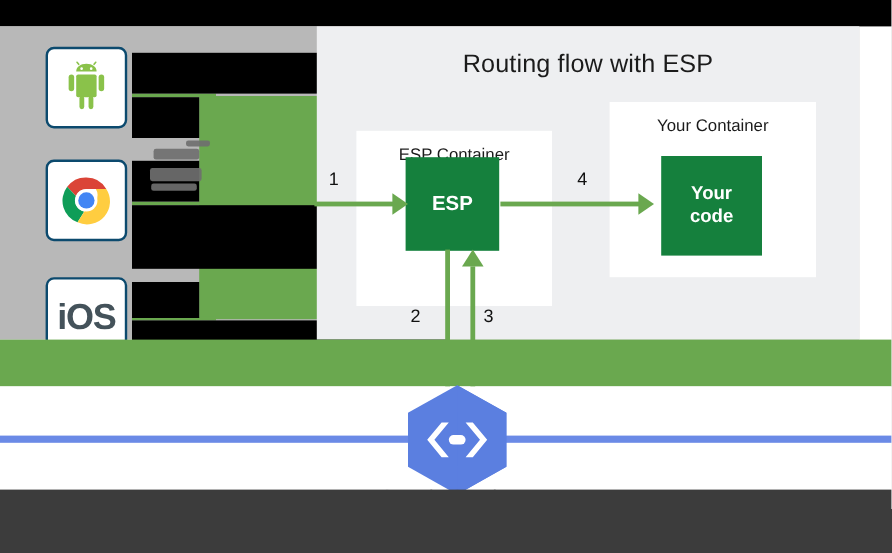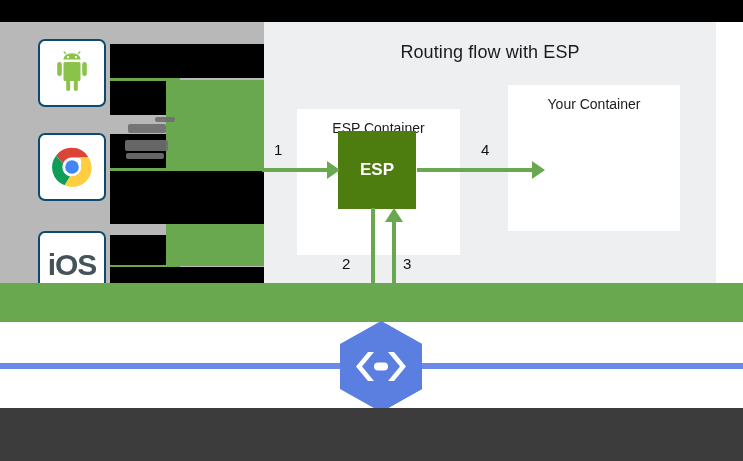--- a/index.html
+++ b/index.html
@@ -18,35 +18,35 @@
   .white-mid       { position:absolute; left:0; top:322px; width:743px; height:86px; background:#ffffff; }
   .bottom-dark-bar { position:absolute; left:0; top:408px; width:743px; height:53px; background:#3c3c3c; }
 
   
   .diagram-panel {
     position:absolute; left:264px; top:22px; width:452px; height:261px;
     background:#eeeff1;
   }
   .panel-title {
     position:absolute; left:0; top:20px; width:452px;
-    text-align:center; font-size:18px; color:#1b1b1b; letter-spacing:.1px;
+    text-align:center; font-size:21px; color:#1b1b1b; letter-spacing:.1px;
   }
 
   .sub-card {
     position:absolute; background:#ffffff;
   }
   .sub-card.esp  { left:297px; top:85px;  width:163px; height:146px;margin-top:24px; }
   .sub-card.your { left:508px; top:85px;  width:172px; height:146px; }
   .sub-card-title {
     position:absolute; left:0; top:11px; width:100%;
     text-align:center; font-size:14px; color:#1b1b1b;
   }
 
   .blue-box {
-    position:absolute; background:#4d7c0f; color:#ffffff;
+    position:absolute; background:#15803d; color:#ffffff;
     display:flex; align-items:center; justify-content:center;
     font-weight:bold; text-align:center; line-height:1.18;
   }
   .blue-box.esp  { left:338px; top:131px; width:78px; height:78px; font-size:17px; }
   .blue-box.your { left:551px; top:130px; width:84px; height:83px; font-size:15.5px; }
 
   
   .gline { position:absolute; background:#6aa84f; }
 
   
@@ -197,20 +197,26 @@
   </div>
 
   <div class="sub-card your">
     <div class="sub-card-title">Your Container</div>
   </div>
 
   <div class="blue-box esp">
     <span>ESP</span>
   </div>
 
+  <div class="blue-box your">
+    <span>
+      <span>Your</span><br>
+      <span>code</span>
+    </span>
+  </div>
 
   <div class="gline arrow1-shaft"></div>
   <div class="arrow1-head"></div>
   <div class="gline arrow4-shaft"></div>
   <div class="arrow4-head"></div>
   <div class="gline arrow2-shaft"></div>
   <div class="gline arrow3-shaft"></div>
   <div class="arrow3-head"></div>
 
   <div class="flow-num num1">1</div>

